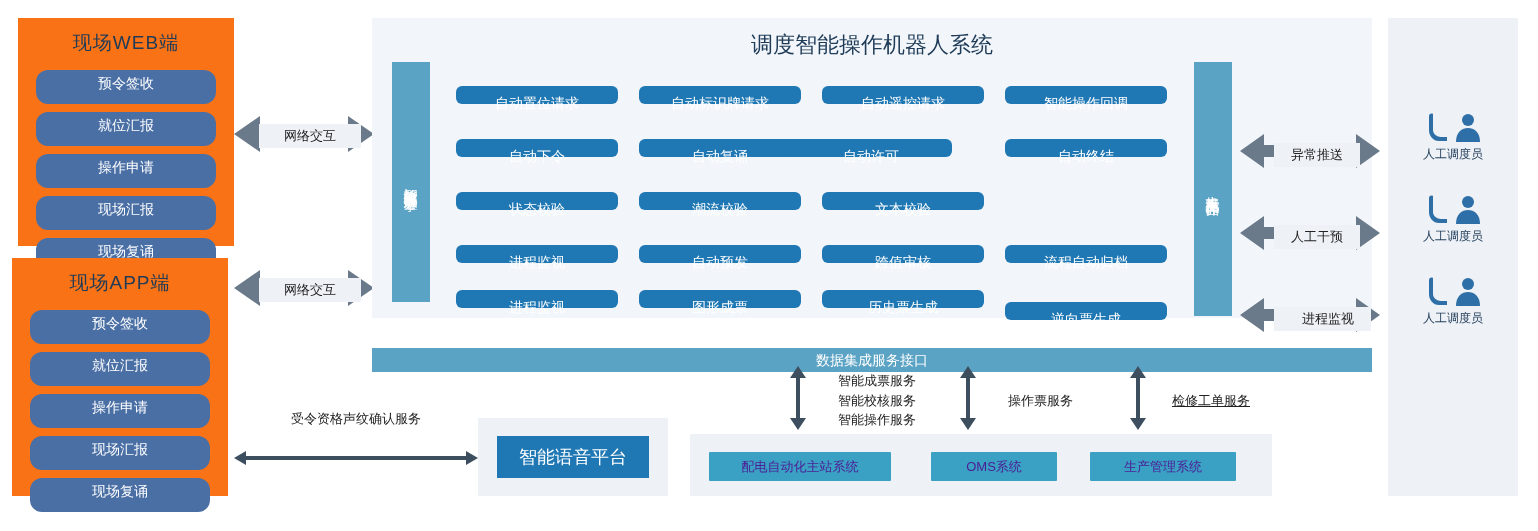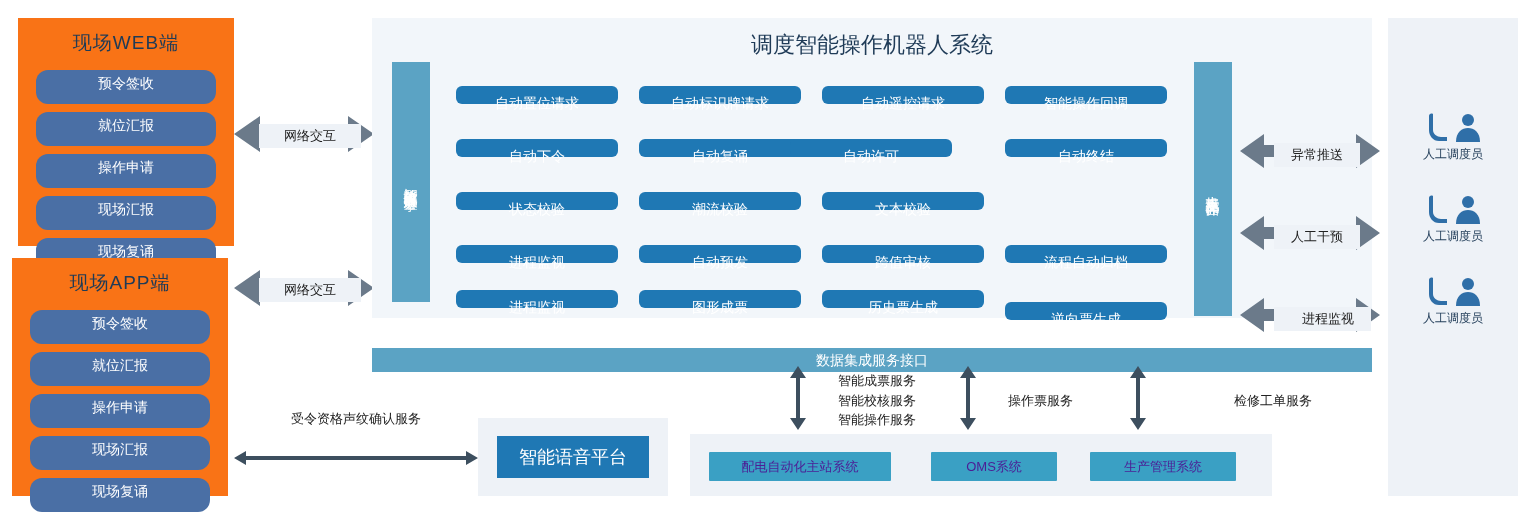--- a/index.html
+++ b/index.html
@@ -255,21 +255,21 @@
       <path d="M9 0 L17 12 L11 12 L11 52 L17 52 L9 64 L1 52 L7 52 L7 12 L1 12 Z" fill="#3d4f5f"></path>
     </svg>
   </div>
 
   <div class="vlabel" style="left:838px; top:371px;">
     <div>智能成票服务</div>
     <div>智能校核服务</div>
     <div>智能操作服务</div>
   </div>
   <div class="vlabel" style="left:1008px; top:391px;">操作票服务</div>
-  <div class="vlabel" style="left:1234px; top:391px;">检修工单服务</div>
+  <div class="vlabel" style="left:1172px; top:391px;text-decoration:underline;">检修工单服务</div>
 
   <div class="sys-panel"></div>
   <div class="sys-box" style="left:709px; top:452px; width:182px;">配电自动化主站系统</div>
   <div class="sys-box" style="left:931px; top:452px; width:126px;">OMS系统</div>
   <div class="sys-box" style="left:1090px; top:452px; width:146px;">生产管理系统</div>
 
   <div class="voice-panel"></div>
   <div class="voice-box">智能语音平台</div>
 
   <div class="harrow" style="left:234px; top:450px;">

